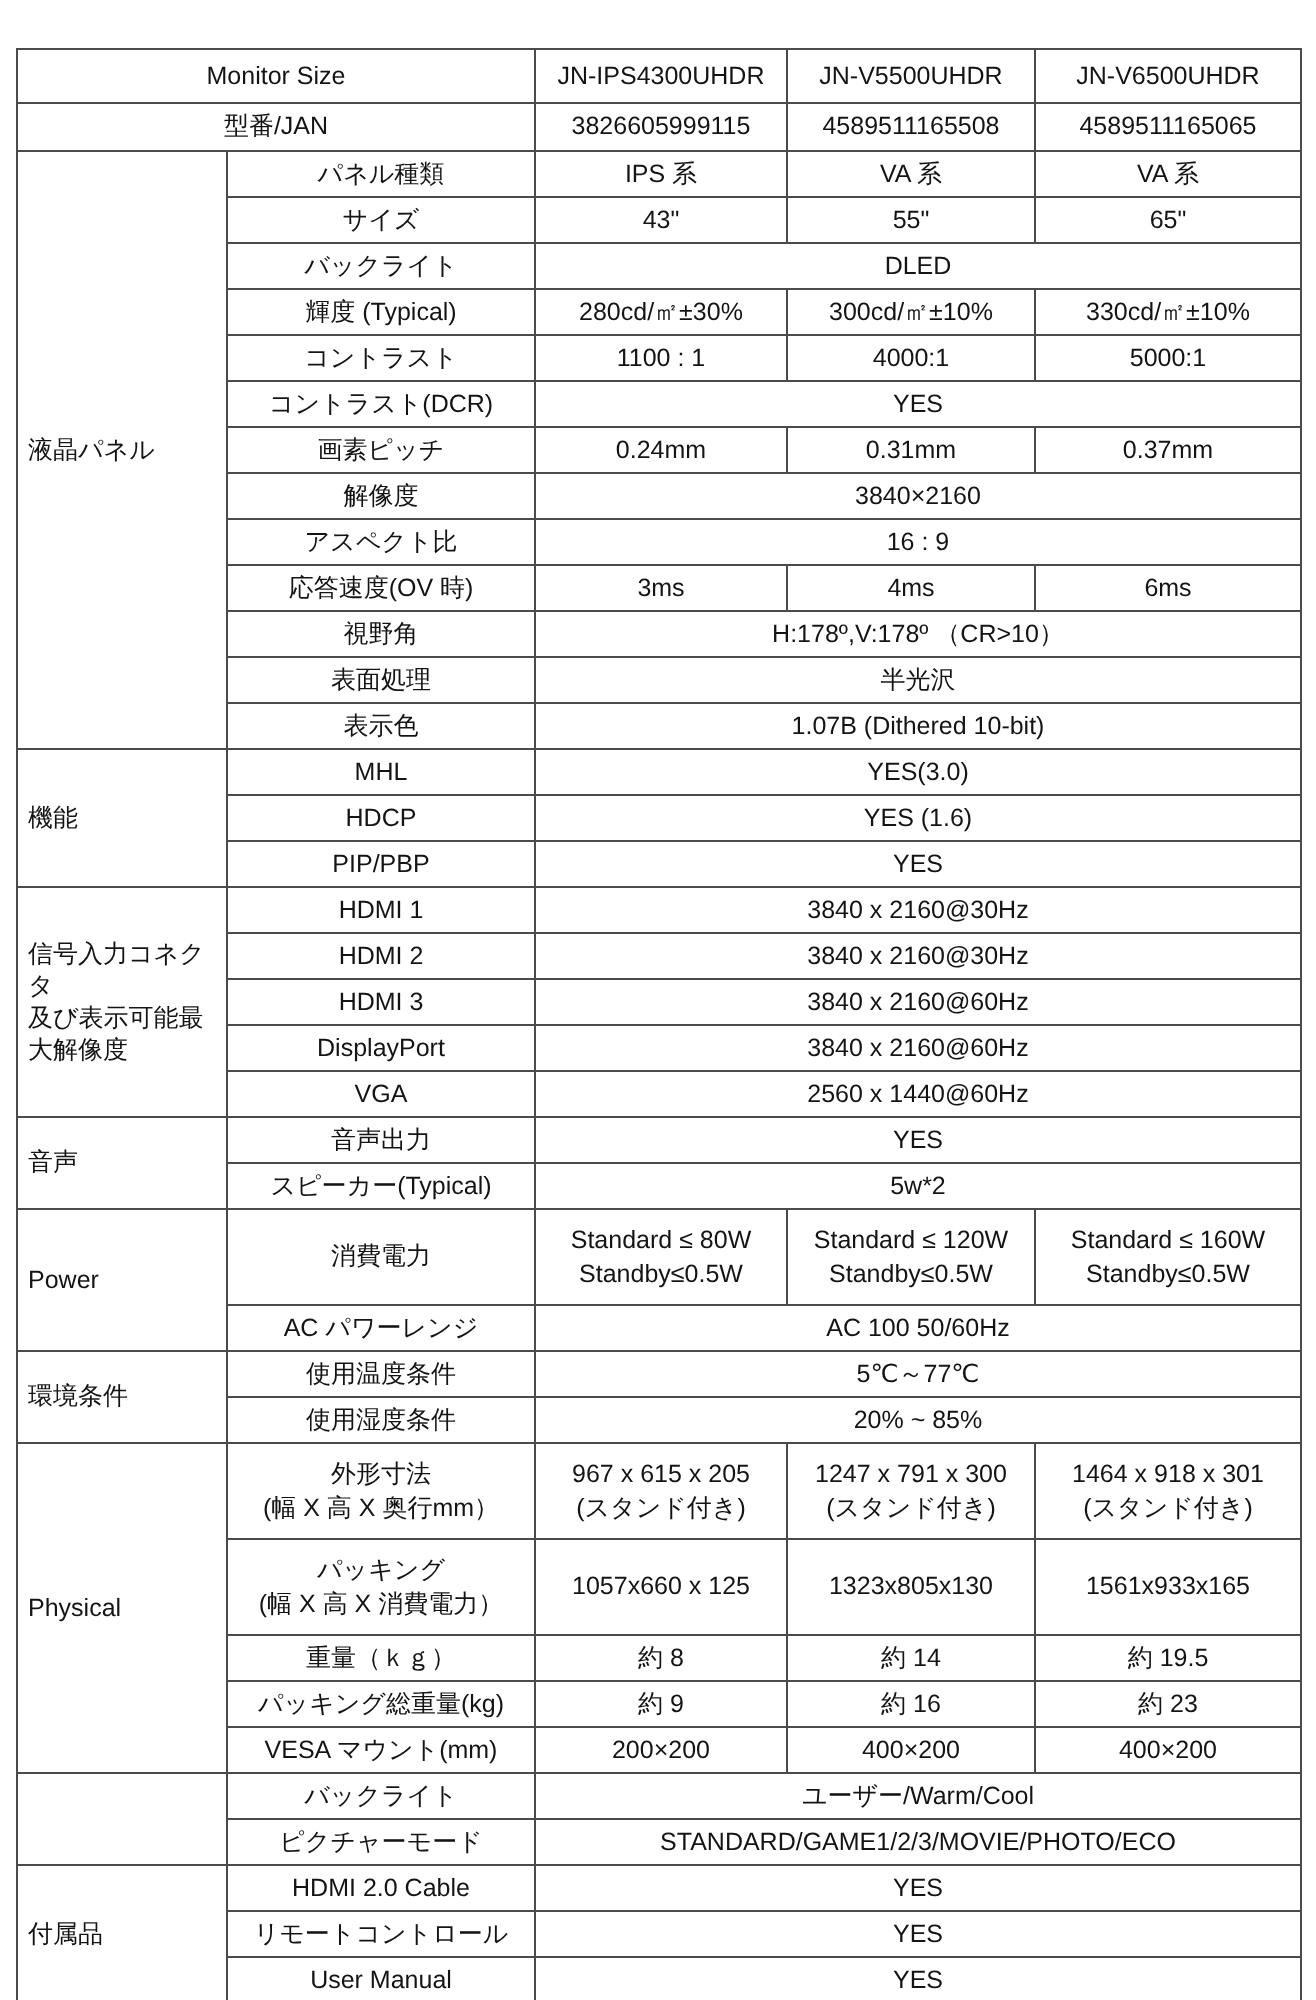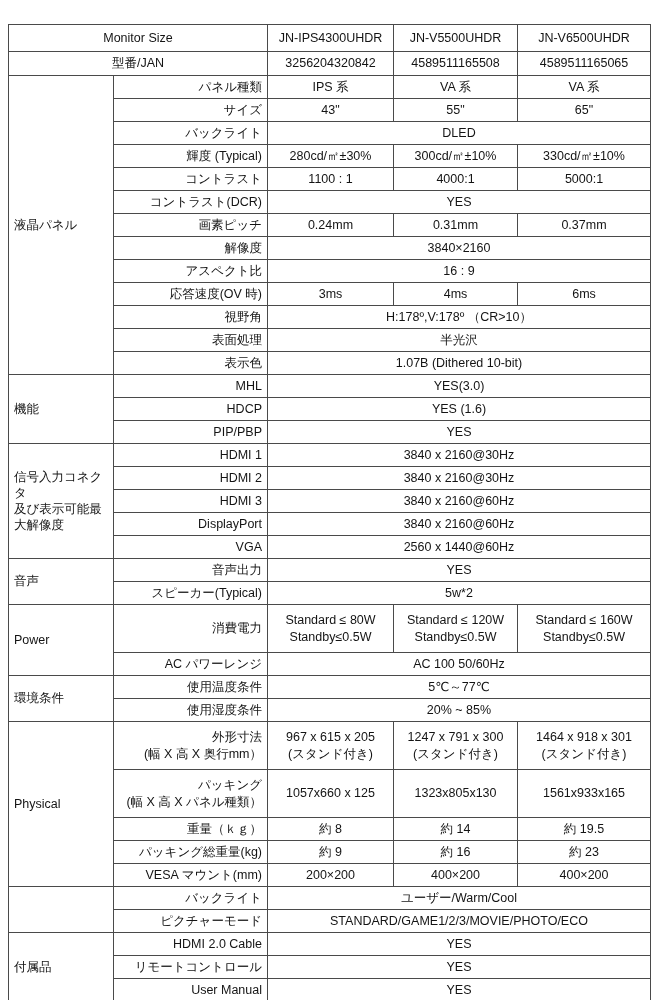--- a/index.html
+++ b/index.html
@@ -16,21 +16,21 @@
     border:1px solid #4a4a4a;
     font-size:12.5px; line-height:1.3;
     padding:1px 5px; overflow:hidden;
     color:#141414; background:#ffffff;
   }
   tr { height:23px; }
   tr.h-model { height:27px; }
   tr.h-jan { height:24px; }
   .head-label { text-align:center; }
   .value-cell { text-align:center; white-space:pre-line; }
-  .label-cell { text-align:right; padding-left:9px; white-space:pre-line;margin-left:20px; }
+  .label-cell { text-align:center; padding-left:9px; white-space:pre-line;margin-left:20px; }
   .group-cell { text-align:left; white-space:pre-line; }
   td.lg { font-size:16px; }
   td.lg-val { font-size:13.5px; }
 </style>
 </head>
 <body>
 
 <div class="sheet">
   <table class="spec">
     <colgroup>
@@ -42,21 +42,21 @@
     </colgroup>
     <tbody>
       <tr class="h-model">
         <td class="head-label" colspan="2">Monitor Size</td>
         <td class="value-cell">JN-IPS4300UHDR</td>
         <td class="value-cell">JN-V5500UHDR</td>
         <td class="value-cell">JN-V6500UHDR</td>
       </tr>
       <tr class="h-jan">
         <td class="head-label" colspan="2">型番/JAN</td>
-        <td class="value-cell">3256204320842</td>
+        <td class="value-cell">3826605999115</td>
         <td class="value-cell">4589511165508</td>
         <td class="value-cell">4589511165065</td>
       </tr>
 
     <tr>
           <td class="group-cell" rowspan="13">液晶パネル</td>
           <td class="label-cell">パネル種類</td>
           <td class="value-cell">IPS 系</td>
           <td class="value-cell">VA 系</td>
           <td class="value-cell">VA 系</td>
@@ -193,21 +193,21 @@
 (幅 X 高 X 奥行mm）</td>
           <td class="value-cell">967 x 615 x 205
 (スタンド付き)</td>
           <td class="value-cell">1247 x 791 x 300
 (スタンド付き)</td>
           <td class="value-cell">1464 x 918 x 301
 (スタンド付き)</td>
         </tr>
         <tr style="height: 48px;">
           <td class="label-cell">パッキング
-(幅 X 高 X パネル種類）</td>
+(幅 X 高 X 消費電力）</td>
           <td class="value-cell">1057x660 x 125</td>
           <td class="value-cell">1323x805x130</td>
           <td class="value-cell">1561x933x165</td>
         </tr>
         <tr>
           <td class="label-cell">重量（ｋｇ）</td>
           <td class="value-cell">約 8</td>
           <td class="value-cell">約 14</td>
           <td class="value-cell">約 19.5</td>
         </tr>

